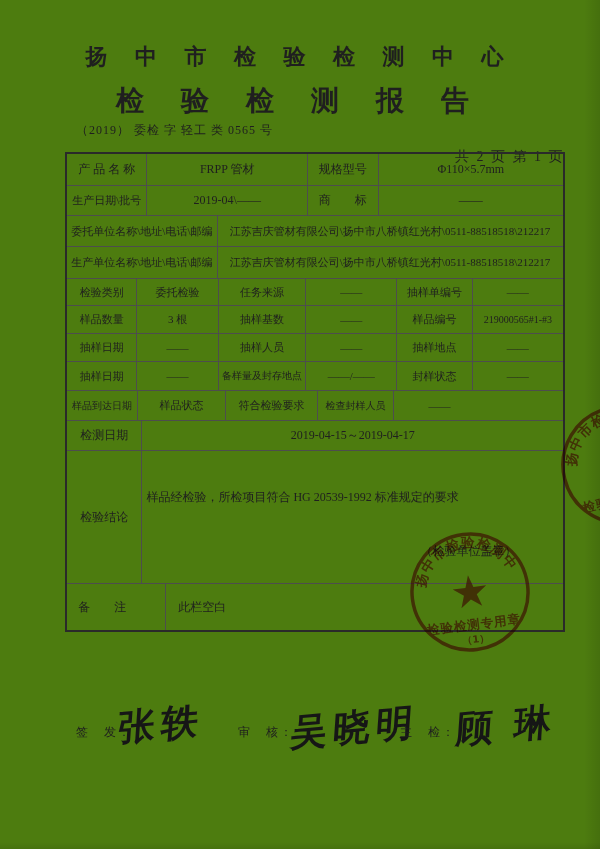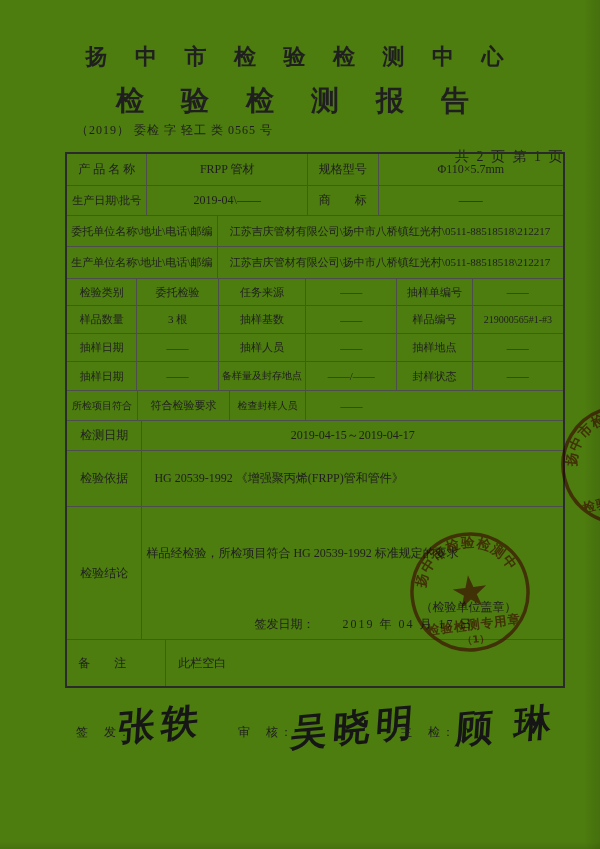--- a/index.html
+++ b/index.html
@@ -122,45 +122,38 @@
     <div class="tr h29">
       <div class="td w70 f11">抽样日期</div>
       <div class="td w82 f11">——</div>
       <div class="td w88 f10">备样量及封存地点</div>
       <div class="td w92 f11">——/——</div>
       <div class="td w76 f11">封样状态</div>
       <div class="td w92 f11">——</div>
     </div>
 
     <div class="tr h30">
-      <div class="td w70 f10">所检项目符合</div>
+      <div class="td w70 f10">样品到达日期</div>
+      <div class="td w88 f11">样品状态</div>
       <div class="td w92 f11">符合检验要求</div>
       <div class="td w76 f10">检查封样人员</div>
       <div class="td w92 f11">——</div>
     </div>
 
     <div class="tr h30">
       <div class="td w75">检测日期</div>
       <div class="td w425">2019-04-15～2019-04-17</div>
     </div>
 
-    <div class="tr h56">
-      <div class="td w75">检验依据</div>
-      <div class="td w425 left">HG 20539-1992 《增强聚丙烯(FRPP)管和管件》</div>
-    </div>
 
     <div class="tr h133">
       <div class="td w75">检验结论</div>
       <div class="td w425 concl">
         <span class="concl-text">样品经检验，所检项目符合 HG 20539-1992 标准规定的要求</span>
         <span class="seal-note">（检验单位盖章）</span>
-        <span class="issue-line">
-          <span>签发日期：</span>
-          <span class="issue-val">2019 年 04 月 17 日</span>
-        </span>
       </div>
     </div>
 
     <div class="tr h47">
       <div class="td w75">备　　注</div>
       <div class="td w425 left">此栏空白</div>
     </div>
 
   </div>
 

